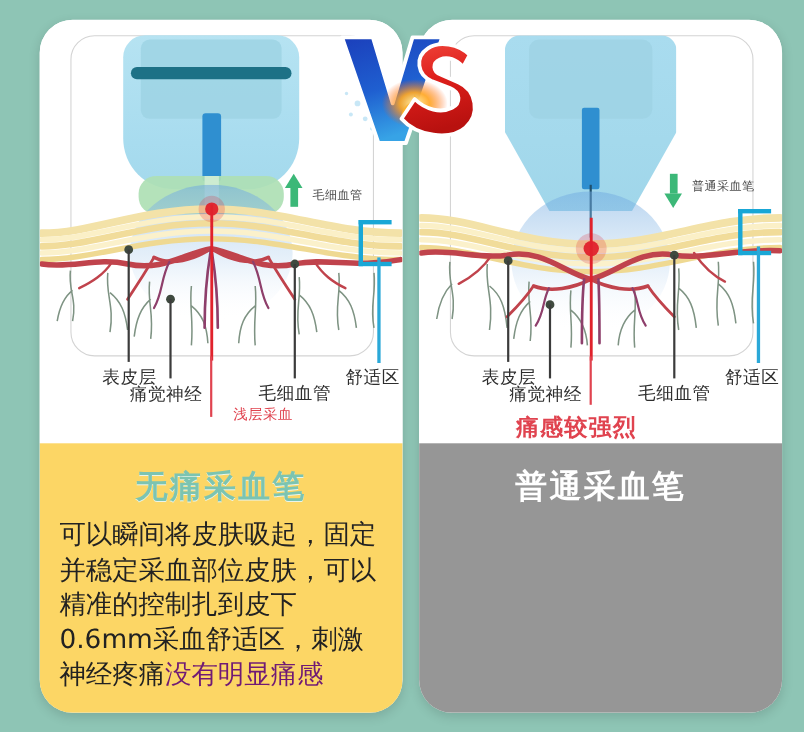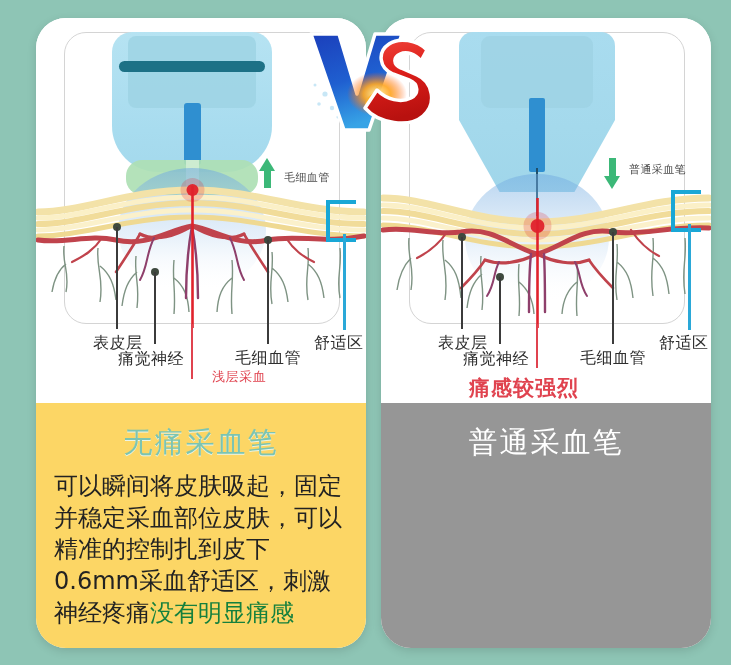--- a/index.html
+++ b/index.html
@@ -104,30 +104,30 @@
   .arrow-up{border-left:8px solid transparent;border-right:8px solid transparent;border-bottom:13px solid #3cb878;}
   .arrow-down{border-left:8px solid transparent;border-right:8px solid transparent;border-top:13px solid #3cb878;}
   .arrow-stem{position:absolute;width:7px;background:#3cb878;}
 
   
   .panel{position:absolute;left:0;top:385px;width:330px;height:245px;box-sizing:border-box;padding:14px 18px 0;}
   .panel.yellow{background:#fcd665;}
   .panel.gray{background:#969696;}
 
   .ptitle{
-    text-align:center;font-size:29px;font-weight:normal;letter-spacing:2px;
+    text-align:center;font-size:29px;font-weight:bold;letter-spacing:2px;
     margin:6px 0 8px;
   }
   .ptitle.teal{color:#7cc4b1;text-shadow:0 1px 0 #eaf5e9;}
   .ptitle.white{color:#ffffff;}
 
   .pbody{font-size:24px;line-height:1.32;letter-spacing:0px;}
   .pbody.dark{color:#222222;}
   .pbody.white{color:#ffffff;}
-  .hl-red{color:#15803d;}
+  .hl-red{color:#701a75;}
   .hl-red2{color:#e8322d;}
 
   
   .vs{position:absolute;left:305px;top:22px;width:130px;height:118px;pointer-events:none;}
   .vs svg{display:block;}
 </style>
 </head>
 <body>
 
 <div class="stage">

